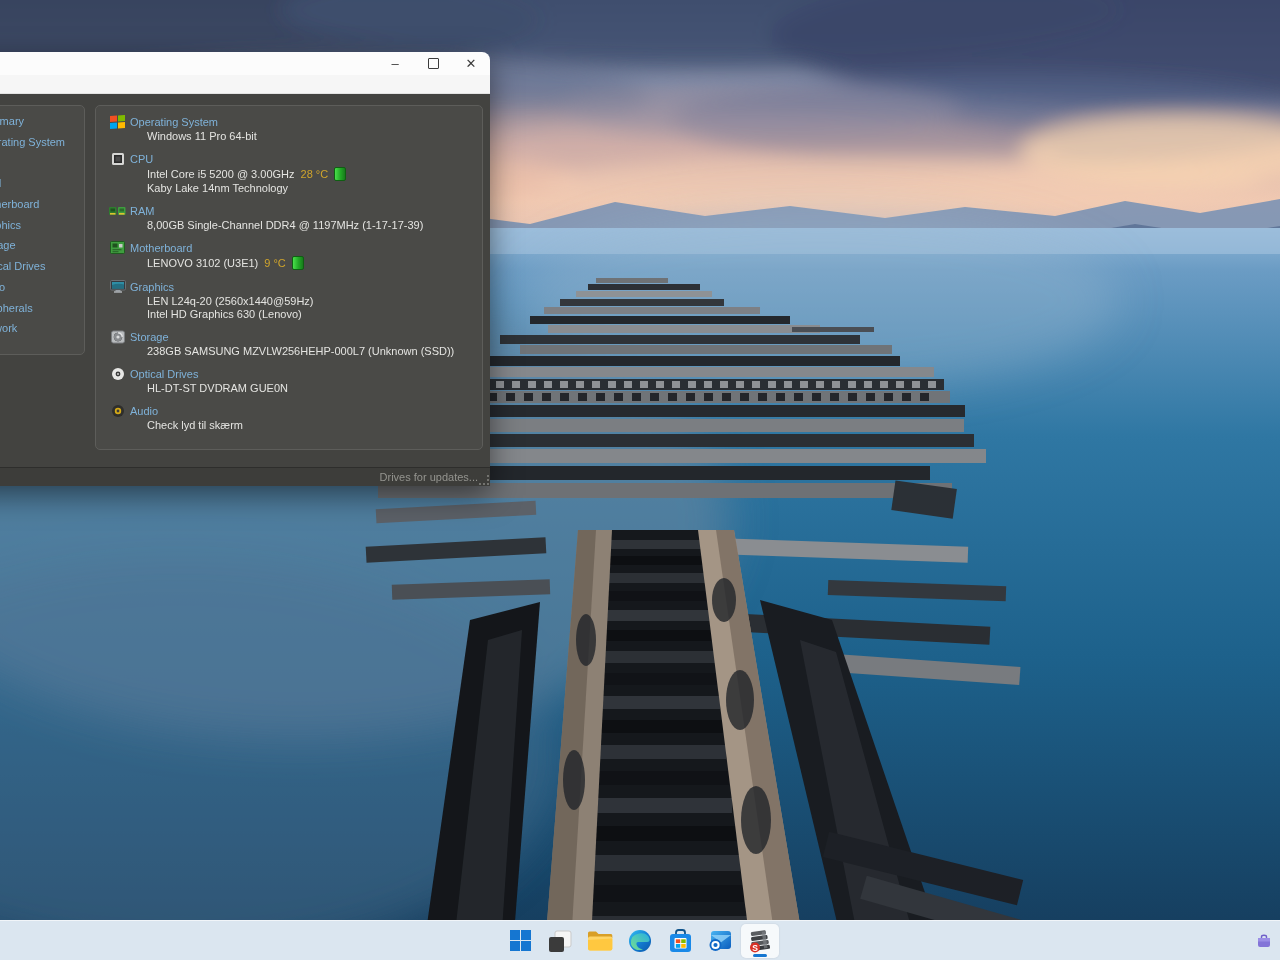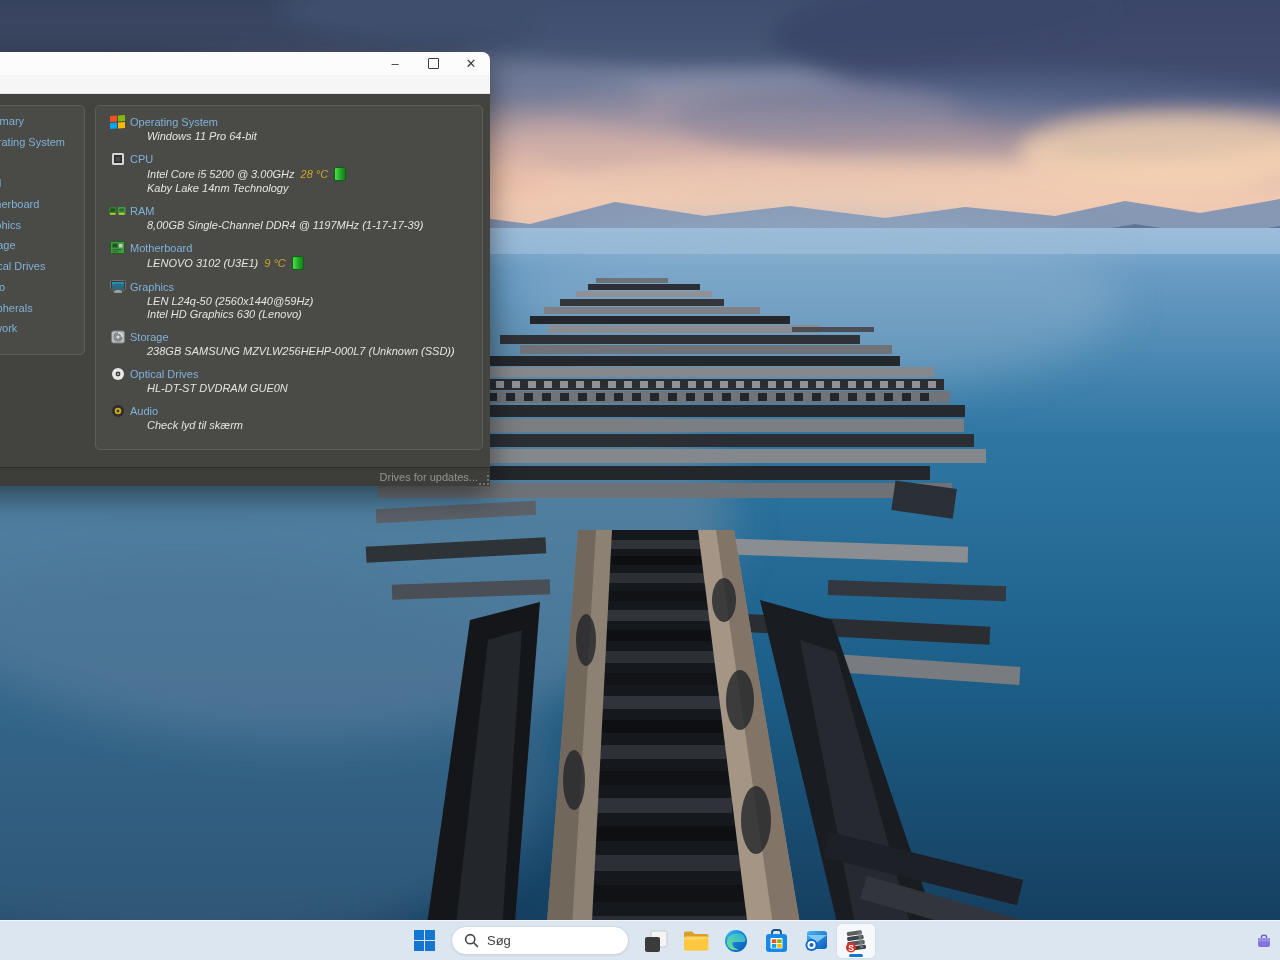--- a/index.html
+++ b/index.html
@@ -38,21 +38,21 @@
   .sidebar-panel{left:70px;top:11px;width:145px;height:250px;padding-top:5px;box-sizing:border-box;}
   .sidebar-item{
     height:20.7px;display:flex;align-items:center;padding-left:36px;
     font-size:11px;color:#7fb2d9;white-space:nowrap;cursor:pointer;
   }
   .main-panel{left:225px;top:11px;width:388px;height:345px;box-sizing:border-box;padding:8px 0 0 13px;}
   .spec-row{margin-bottom:9px;}
   .spec-head{display:flex;align-items:center;gap:4px;}
   .spec-icon{width:17px;height:15px;flex:0 0 17px;display:flex;align-items:center;justify-content:center;}
   .spec-title{font-size:11px;color:#7fb2d9;line-height:12px;cursor:pointer;}
-  .spec-line{font-size:11px;color:#e4e4e1;line-height:12px;margin-left:38px;margin-top:1px;display:flex;align-items:center;gap:6px;white-space:nowrap;font-style:italic;}
+  .spec-line{font-size:11px;color:#e4e4e1;line-height:12px;margin-left:38px;margin-top:1px;display:flex;align-items:center;gap:6px;white-space:nowrap;}
   .temp-val{color:#cfa42c;}
   .temp-box{width:10px;height:12px;border:1px solid #0f5f12;border-radius:2px;
     background:linear-gradient(90deg,#49e04b 0%,#22a826 55%,#187c1c 100%);display:inline-block;}
   .statusbar{
     height:18px;background:#3d3d3a;border-top:1px solid #2e2e2c;
     display:flex;align-items:center;justify-content:flex-end;
     font-size:11px;color:#94948f;padding-right:12px;position:relative;
   }
   .resize-grip{position:absolute;right:1px;bottom:1px;width:10px;height:10px;opacity:.7;}
   
@@ -386,21 +386,21 @@
                 <rect x="0.5" y="0.5" width="15" height="9.5" rx="1.2" fill="#343a40" stroke="#6b7075"></rect>
                 <rect x="2" y="2" width="12" height="6.5" fill="#2e8ea6"></rect>
                 <path d="M2,5 Q8,3 14,4.5 L14,8.5 L2,8.5 Z" fill="#246e82"></path>
                 <rect x="5.5" y="10" width="5" height="1.4" fill="#9aa0a5"></rect>
                 <rect x="4" y="11.4" width="8" height="1.2" fill="#c4c9cd"></rect>
               </svg>
           </span>
           <span class="spec-title">Graphics</span>
         </div>
         <div class="spec-line">
-            <span>LEN L24q-50 (2560x1440@59Hz)</span>
+            <span>LEN L24q-20 (2560x1440@59Hz)</span>
           </div>
         <div class="spec-line">
             <span>Intel HD Graphics 630 (Lenovo)</span>
           </div>
       </div>
 
       <div class="spec-row">
         <div class="spec-head">
           <span class="spec-icon">
             <svg width="14" height="14" viewBox="0 0 14 14">
@@ -471,27 +471,20 @@
 
   <div class="tb-btn">
     <svg width="21" height="21" viewBox="0 0 21 21">
         <rect x="0" y="0" width="10" height="10" fill="#1576d1"></rect>
         <rect x="11" y="0" width="10" height="10" fill="#1576d1"></rect>
         <rect x="0" y="11" width="10" height="10" fill="#1576d1"></rect>
         <rect x="11" y="11" width="10" height="10" fill="#1576d1"></rect>
       </svg>
   </div>
 
-  <div class="search-pill">
-    <svg width="15" height="15" viewBox="0 0 15 15">
-        <circle cx="6.2" cy="6.2" r="4.6" fill="none" stroke="#454545" stroke-width="1.6"></circle>
-        <line x1="9.8" y1="9.8" x2="13.4" y2="13.4" stroke="#454545" stroke-width="1.6" stroke-linecap="round"></line>
-      </svg>
-    <span class="search-text">Søg</span>
-  </div>
 
   <div class="tb-btn">
     <svg width="24" height="24" viewBox="0 0 24 24">
         <rect x="7" y="2" width="16" height="16" rx="2" fill="#f5f5f5" stroke="#c9c9c9"></rect>
         <rect x="1" y="8" width="15" height="15" rx="2" fill="#3b3b3b"></rect>
       </svg>
   </div>
 
   <div class="tb-btn">
     <svg width="26" height="22" viewBox="0 0 26 22">

